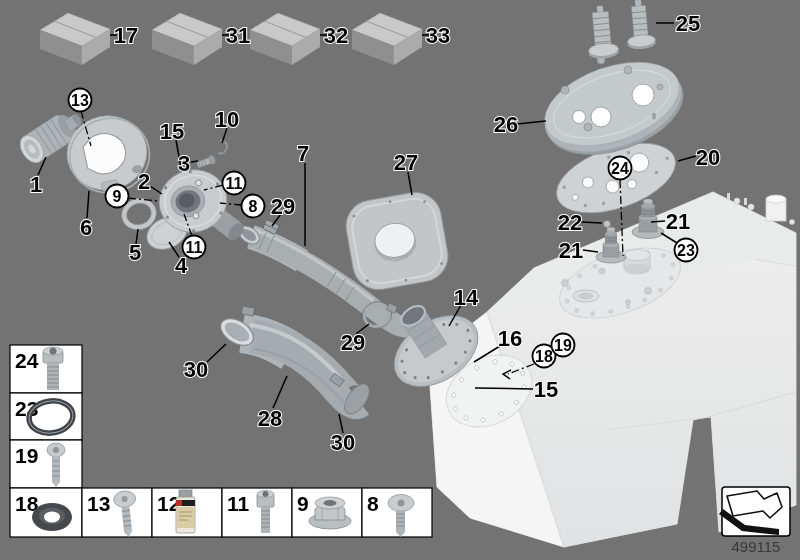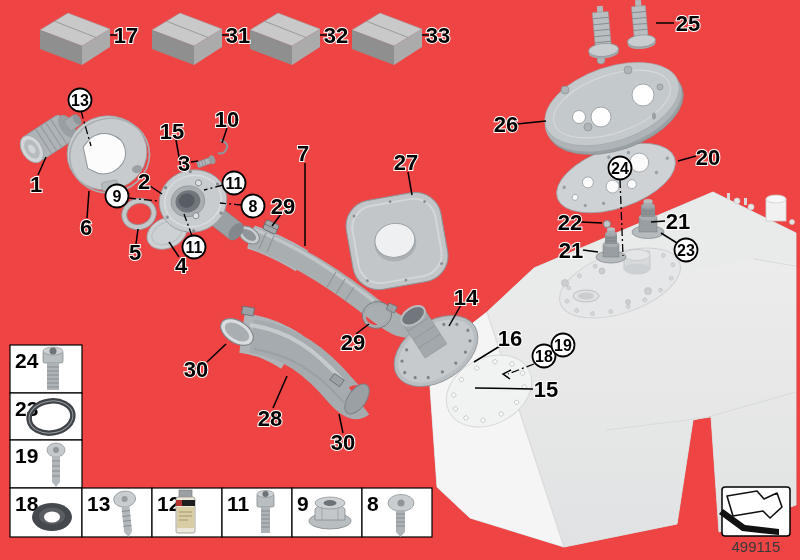--- a/index.html
+++ b/index.html
@@ -1,16 +1,16 @@
 <!DOCTYPE html>
 <html><head>
 <meta charset="utf-8">
 <style>
   html,body{margin:0;padding:0;background:#fff;}
-  #stage{position:relative;width:800px;height:560px;background:#ef4444;overflow:hidden;
+  #stage{position:relative;width:800px;height:560px;background:#737373;overflow:hidden;
          font-family:"Liberation Sans",sans-serif;}
   svg text{font-family:"Liberation Sans",sans-serif;}
   .plbl{font-size:22px;font-weight:bold;fill:#000;paint-order:stroke;stroke:#fff;stroke-width:2px;}
   .clbl{font-size:16px;font-weight:bold;fill:#000;}
   .tnum{font-size:21px;font-weight:bold;fill:#000;}
   .badgenum{font-size:15px;fill:#3a3a3a;}
   .cell{fill:#fff;stroke:#000;stroke-width:1.2;}
   .lead{stroke:#000;stroke-width:1.5;fill:none;}
   .leadd{stroke:#000;stroke-width:1.3;fill:none;stroke-dasharray:8 3 2 3;}
   .crease{stroke:#d9dadb;stroke-width:1.2;fill:none;}

